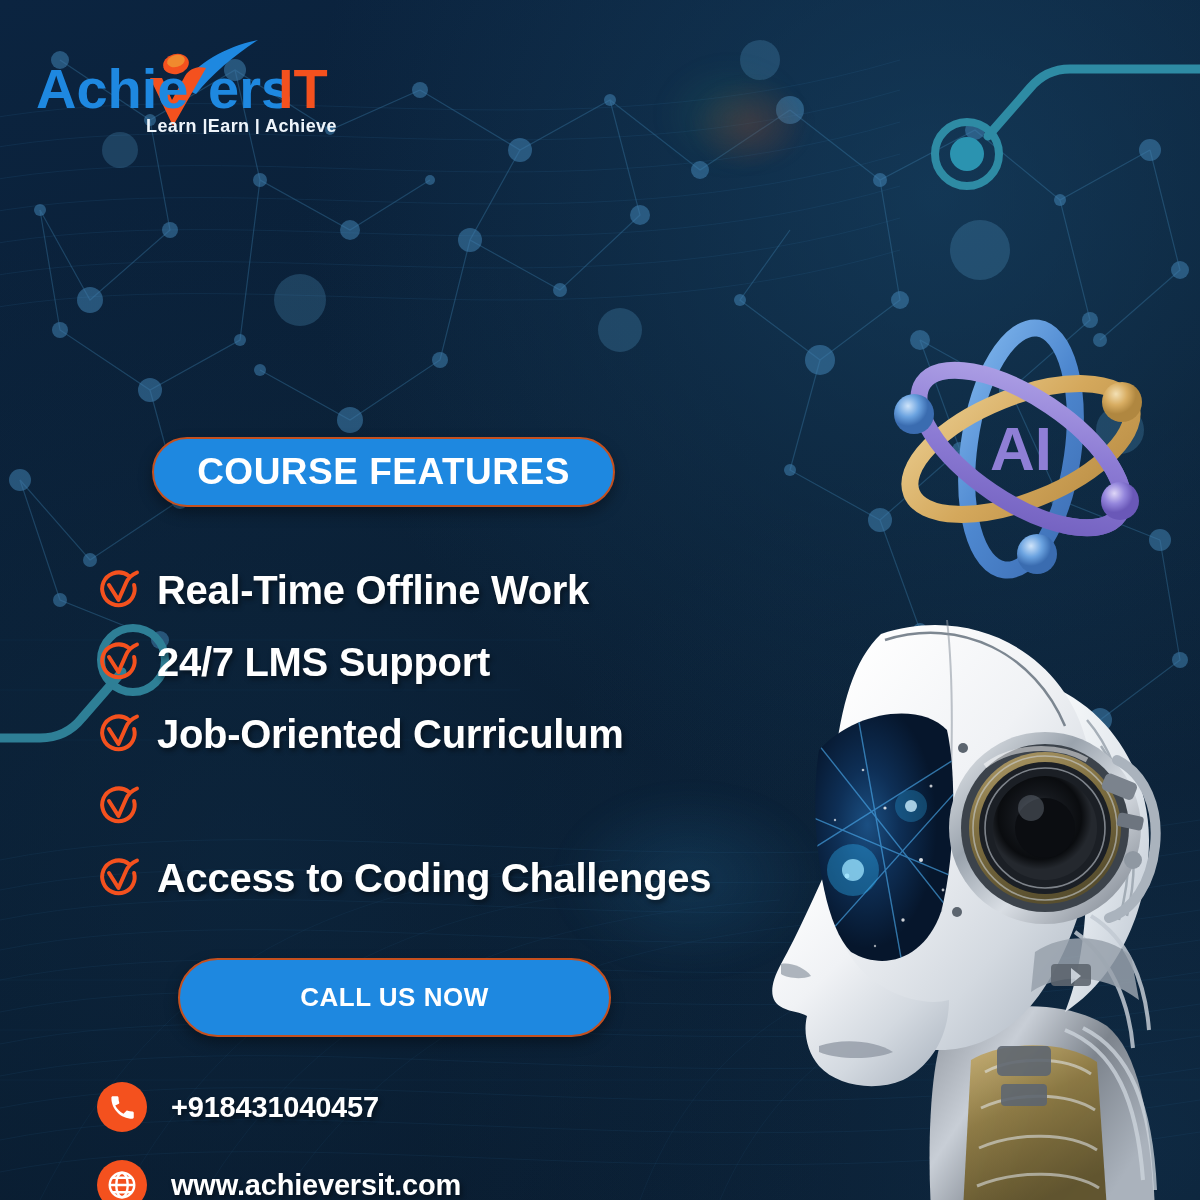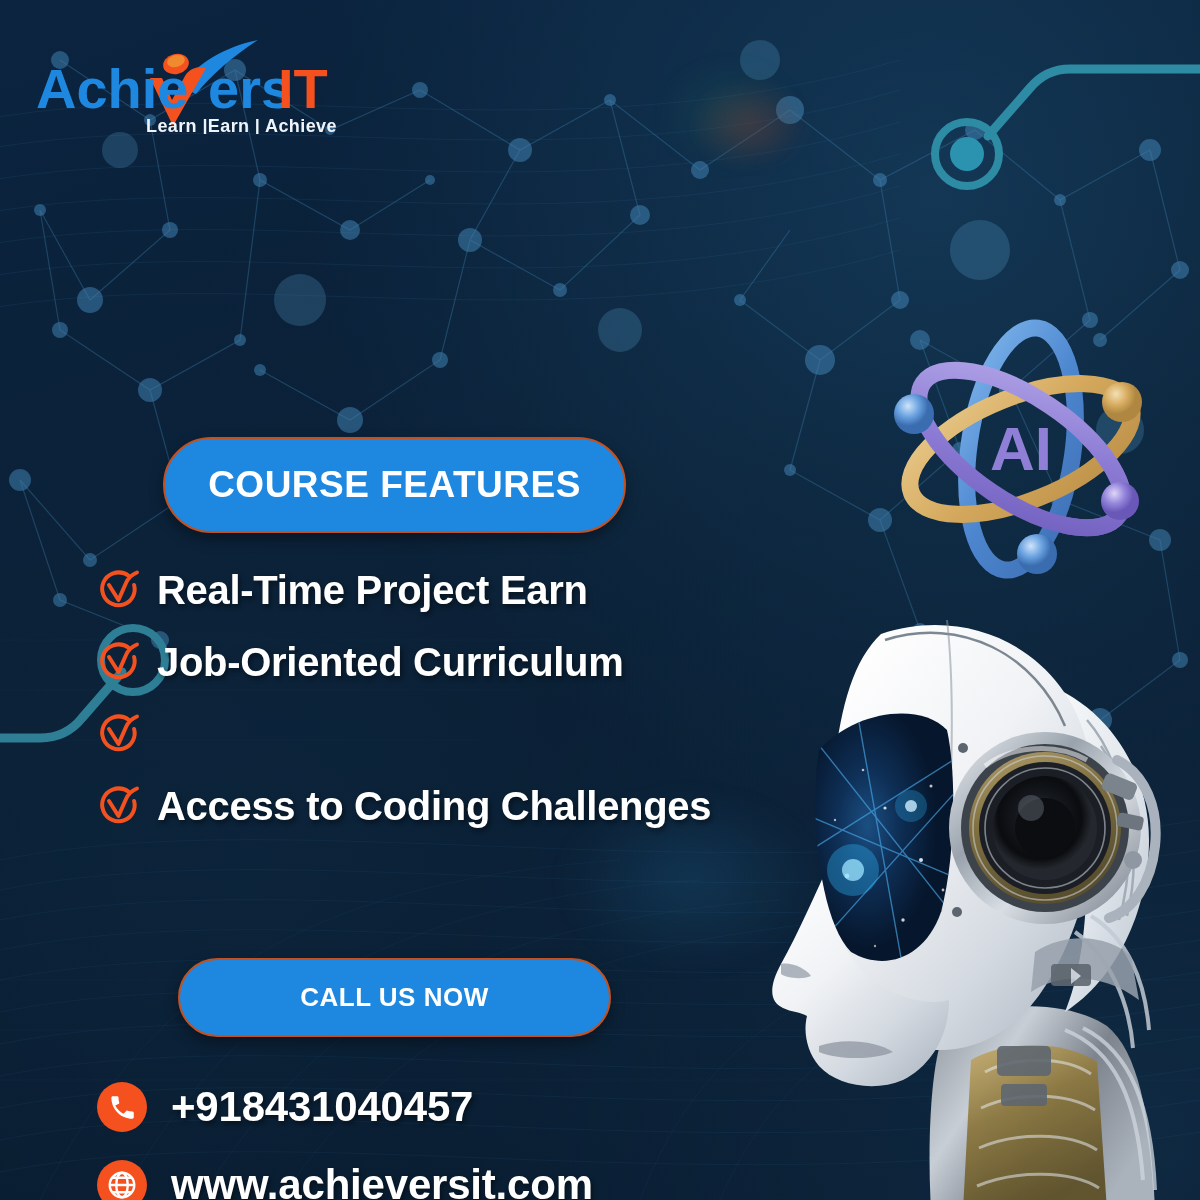--- a/index.html
+++ b/index.html
@@ -58,21 +58,21 @@
     text-shadow: 4px 5px 0 rgba(0,0,0,.55), 2px 3px 6px rgba(0,0,0,.5);
   }
 
   
   .pill {
     position: absolute; display: flex; align-items: center; justify-content: center;
     background: #1e88e0; border: 2px solid #c4501f;
     border-radius: 70px; color: #fff; font-weight: bold;
     box-shadow: 0 6px 14px rgba(0,0,0,.35);
   }
-  .pill-features { left: 163px; top: 437px; width: 463px; height: 96px; font-size: 37px; letter-spacing: .5px; }
+  .pill-features { left: 152px; top: 437px; width: 463px; height: 70px; font-size: 37px; letter-spacing: .5px; }
   .pill-call     { left: 178px; top: 958px; width: 433px; height: 79px; font-size: 26px; letter-spacing: .5px; }
 
   
   .features { position: absolute; left: 95px; top: 556px; width: 730px; }
   .feature {
     display: flex; align-items: center; height: 68px; margin-bottom: 4px;
     position: relative; z-index: 3;
   }
   .feature + .feature { margin-top: 3px; }
   .check { width: 46px; height: 46px; flex: 0 0 46px; margin-right: 16px; }
@@ -85,21 +85,21 @@
   
   .contacts { position: absolute; left: 97px; top: 1073px; }
   .contact { display: flex; align-items: center; height: 68px; }
   .contact + .contact { margin-top: 10px; }
   .cicon {
     width: 50px; height: 50px; flex: 0 0 50px; border-radius: 50%;
     background: #f4511e; display: flex; align-items: center; justify-content: center;
     margin-right: 24px;
   }
   .contact-text {
-    color: #ffffff; font-weight: bold; font-size: 42px; letter-spacing: -0.2px;
+    color: #ffffff; font-weight: bold; font-size: 29px; letter-spacing: -0.2px;
     text-shadow: 2px 3px 5px rgba(0,0,0,.45);
   }
 
   
   .atom { position: absolute; left: 880px; top: 318px; width: 282px; height: 262px; }
 
   
   .robot { position: absolute; left: 735px; top: 560px; width: 475px; height: 650px; }
 
   
@@ -471,23 +471,30 @@
 
   <div class="pill pill-features">COURSE FEATURES</div>
 
   <div class="features">
 
     <div class="feature">
       <svg class="check" viewBox="0 0 46 46">
         <path d="M34 9 C 29.5 5.5 23 4.6 17.5 6.6 C 9 9.8 5 19.6 8.4 28 C 11.8 36.4 21.3 40.4 29.6 37.1 C 37.2 34.1 41.2 25.8 39.1 18" fill="none" stroke="#f4511e" stroke-width="4" stroke-linecap="round"></path>
         <path d="M14 18 L 23.5 33 L 31 16 C 33 11.5 37 7.5 42 5.5" fill="none" stroke="#f4511e" stroke-width="4" stroke-linecap="round" stroke-linejoin="round"></path>
       </svg>
-      <span class="feature-label">Real-Time Project Earn</span>
-    </div>
-
+      <span class="feature-label">Real-Time Offline Work</span>
+    </div>
+
+    <div class="feature">
+      <svg class="check" viewBox="0 0 46 46">
+        <path d="M34 9 C 29.5 5.5 23 4.6 17.5 6.6 C 9 9.8 5 19.6 8.4 28 C 11.8 36.4 21.3 40.4 29.6 37.1 C 37.2 34.1 41.2 25.8 39.1 18" fill="none" stroke="#f4511e" stroke-width="4" stroke-linecap="round"></path>
+        <path d="M14 18 L 23.5 33 L 31 16 C 33 11.5 37 7.5 42 5.5" fill="none" stroke="#f4511e" stroke-width="4" stroke-linecap="round" stroke-linejoin="round"></path>
+      </svg>
+      <span class="feature-label">24/7 LMS Support</span>
+    </div>
 
     <div class="feature">
       <svg class="check" viewBox="0 0 46 46">
         <path d="M34 9 C 29.5 5.5 23 4.6 17.5 6.6 C 9 9.8 5 19.6 8.4 28 C 11.8 36.4 21.3 40.4 29.6 37.1 C 37.2 34.1 41.2 25.8 39.1 18" fill="none" stroke="#f4511e" stroke-width="4" stroke-linecap="round"></path>
         <path d="M14 18 L 23.5 33 L 31 16 C 33 11.5 37 7.5 42 5.5" fill="none" stroke="#f4511e" stroke-width="4" stroke-linecap="round" stroke-linejoin="round"></path>
       </svg>
       <span class="feature-label">Job-Oriented Curriculum</span>
     </div>
 
     <div class="feature">

